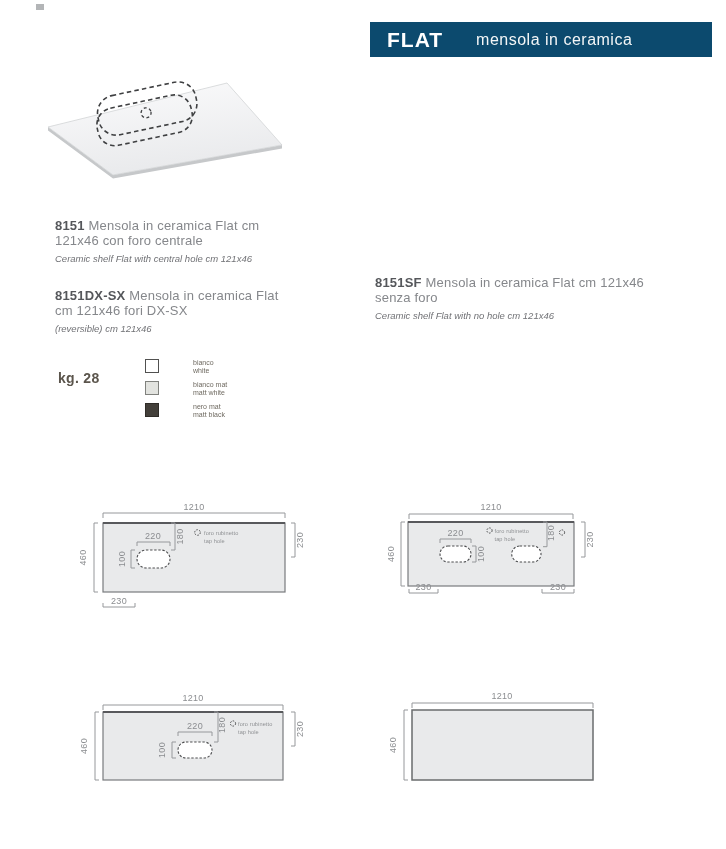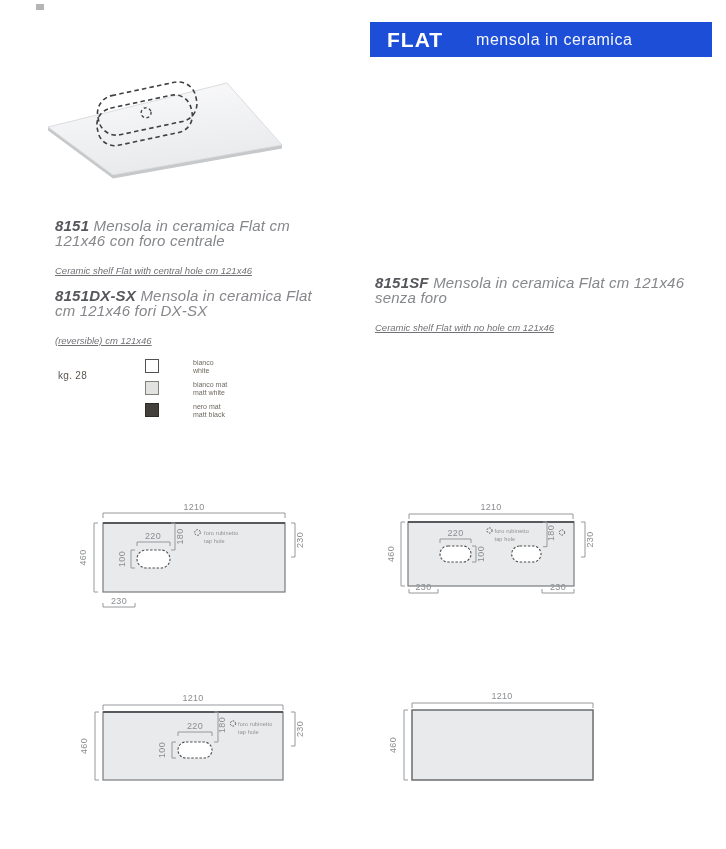--- a/index.html
+++ b/index.html
@@ -12,44 +12,44 @@
   #banner{
     left:370px;top:22px;width:342px;height:35px;
     display:flex;align-items:center;color:#ffffff;
   }
   #banner .t1{font-size:21px;font-weight:bold;letter-spacing:1px;margin-left:17px;}
   #banner .t2{font-size:16px;font-weight:normal;letter-spacing:.5px;margin-left:33px;color:#f4f6f7;}
   
   #pagemark{left:36px;top:4px;width:8px;height:6px;background:#b3b5b7;}
   
   .prod{position:absolute;width:320px;}
-  .prod .l{font-size:15px;line-height:15px;color:#85878b;letter-spacing:.2px;font-style:italic;}
+  .prod .l{font-size:13px;line-height:15px;color:#85878b;letter-spacing:.2px;}
   .prod .l b{color:#55575b;}
-  .prod .en{font-style:italic;font-size:9.5px;line-height:12px;color:#717276;margin-top:17px;text-decoration:underline;}
-  
-  #weight{left:58px;top:370px;font-size:10px;font-weight:normal;color:#5b554c;letter-spacing:.3px;}
+  .prod .en{font-style:italic;font-size:9.5px;line-height:12px;color:#717276;margin-top:5px;}
+  
+  #weight{left:58px;top:370px;font-size:14px;font-weight:bold;color:#5b554c;letter-spacing:.3px;}
   #finishes{left:145px;top:359px;}
   .frow{display:flex;align-items:flex-start;margin-bottom:7px;}
   .frow .sw{width:12px;height:12px;border:1.5px solid #555;flex:none;}
   .frow .lbl{margin-left:34px;font-size:7px;line-height:7.5px;color:#6f6a61;}
   
   svg text{fill:#8b8d90;font-family:"Liberation Sans",sans-serif;font-size:9px;letter-spacing:.3px;}
   svg text.sm{font-size:5.6px;letter-spacing:.1px;fill:#8f9194;}
   .dimline{stroke:#96989b;fill:none;stroke-width:1;}
   .shelfrect{fill:#e9eaeb;stroke:#797b7e;stroke-width:1.2;}
   .topedge{stroke:#58595c;stroke-width:1.8;fill:none;}
   .dash{fill:#ffffff;stroke:#4c4d4f;stroke-width:1.1;stroke-dasharray:2.4 1.7;}
   .dashc{fill:none;stroke:#4c4d4f;stroke-width:1;stroke-dasharray:1.6 1.3;}
 </style>
 </head>
 <body>
 
 <div class="abs" id="pagemark"></div>
 
-<div class="abs" id="banner" style="background: #1d4ed8;">
+<div class="abs" id="banner" style="background: #0c4a6e;">
   <span class="t1">FLAT</span>
   <span class="t2">mensola in ceramica</span>
 </div>
 
 <svg class="abs" style="left:40px;top:62px" width="260" height="125" viewBox="0 0 260 125">
   <defs>
     <linearGradient id="shelfg" x1="0" y1="0" x2="0.3" y2="1">
       <stop offset="0" stop-color="#fbfbfc"></stop>
         <stop offset="1" stop-color="#e9eaec"></stop>
     </linearGradient>

